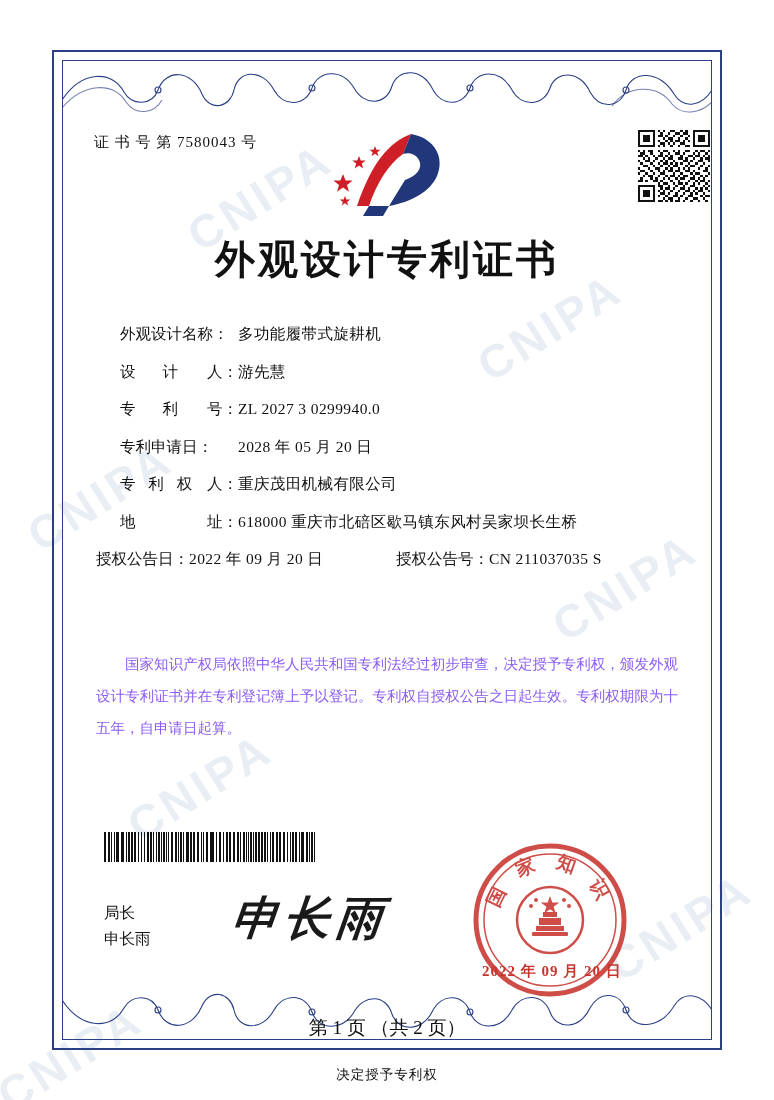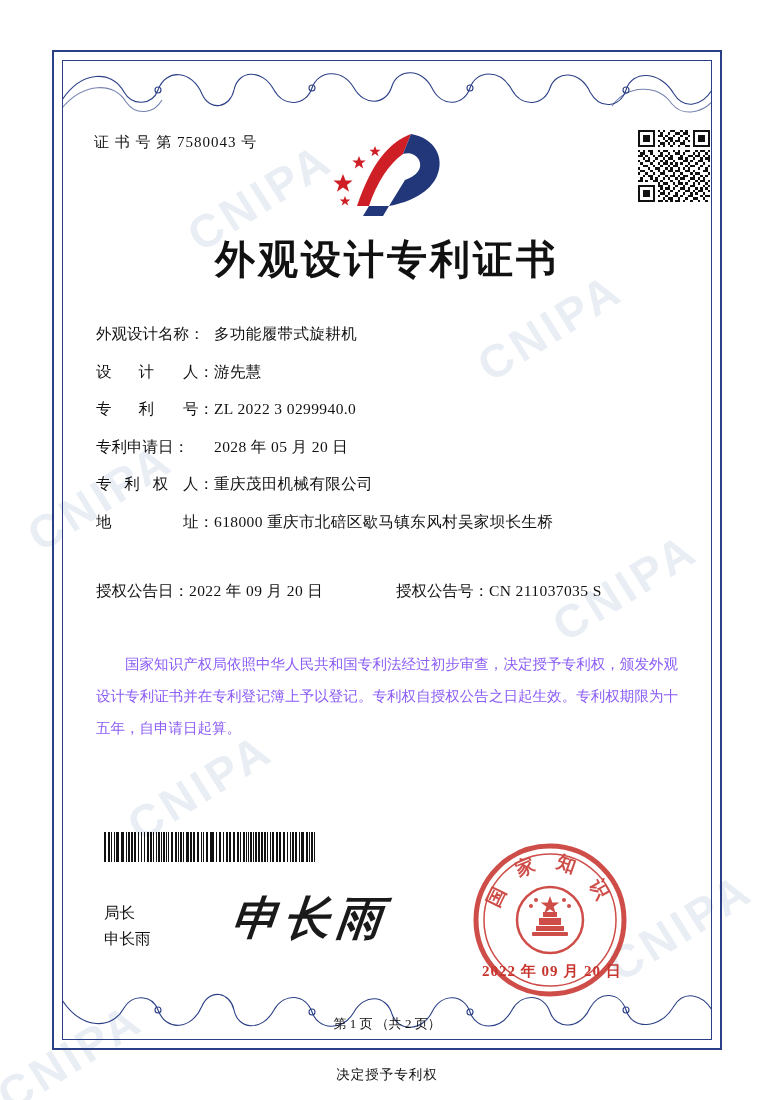--- a/index.html
+++ b/index.html
@@ -128,20 +128,21 @@
     width: 590px;
     font-size: 15.5px;
     line-height: 1;
     color: #111;
   }
   .field-row {
     display: flex;
     align-items: baseline;
     margin-bottom: 22px;
     white-space: nowrap;
+    margin-left: 24px;
   }
   .field-label {
     display: inline-block;
     letter-spacing: 0px;
   }
   .lbl-wide { width: 118px; }
   .lbl-spread {
     width: 118px;
     display: inline-flex;
     justify-content: space-between;
@@ -149,21 +150,21 @@
   .lbl-spread > span:last-child { margin-left: 2px; }
   .field-value { letter-spacing: 0.4px; }
 
   .row-two-col {
     display: flex;
     align-items: baseline;
     margin-bottom: 20px;
     white-space: nowrap;
   }
   .col-left { width: 300px; display: flex; align-items: center; }
-  .col-right { display: flex; align-items: center; margin-top: 32px; }
+  .col-right { display: flex; align-items: center; }
 
   
   .body-text {
     position: absolute;
     left: 96px;
     top: 648px;
     width: 582px;
     font-size: 14.5px;
     line-height: 32px;
     text-align: justify;
@@ -229,21 +230,21 @@
     letter-spacing: 1px;
     font-weight: 600;
     z-index: 6;
   }
 
   .page-no {
     position: absolute;
     left: 0; right: 0;
     top: 1015px;
     text-align: center;
-    font-size: 13px;
+    font-size: 19px;
     color: #111;
   }
   .footnote {
     position: absolute;
     left: 0; right: 0;
     top: 1066px;
     text-align: center;
     font-size: 13.5px;
     color: #111;
     letter-spacing: 1px;
@@ -571,21 +572,21 @@
       </span>
       <span class="field-value">游先慧</span>
     </div>
 
     <div class="field-row">
       <span class="field-label lbl-spread">
         <span>专</span>
         <span>利</span>
         <span>号：</span>
       </span>
-      <span class="field-value">ZL 2022 3 0299940.0</span>
+      <span class="field-value">ZL 2027 3 0299940.0</span>
     </div>
 
     <div class="field-row">
       <span class="field-label lbl-wide">专利申请日：</span>
       <span class="field-value">2028 年 05 月 20 日</span>
     </div>
 
     <div class="field-row">
       <span class="field-label lbl-spread">
         <span>专</span>

